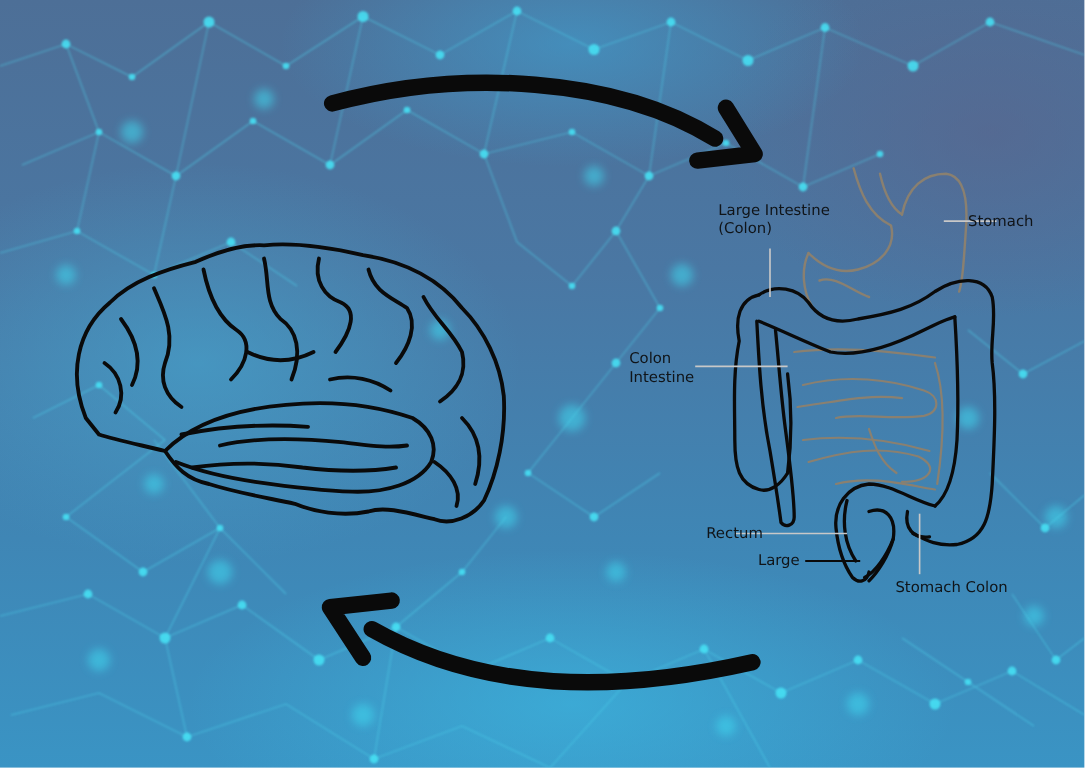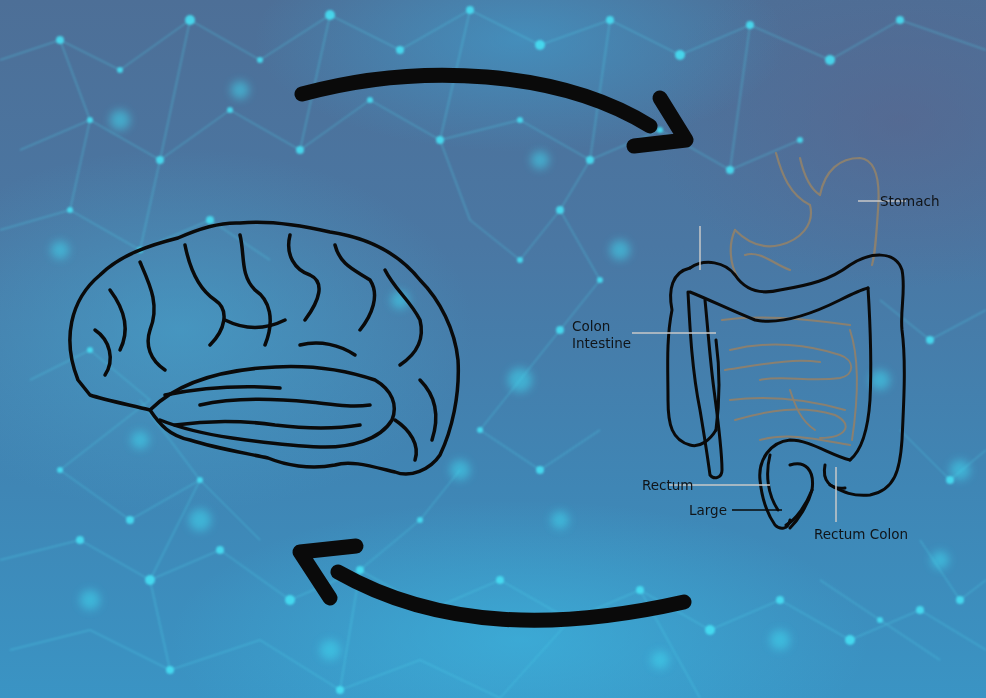--- a/index.html
+++ b/index.html
@@ -208,22 +208,26 @@
     <g stroke="#c8c8c8" stroke-width="1.5">
       <line x1="700" y1="226" x2="700" y2="270"></line>
       <line x1="858" y1="201" x2="906" y2="201"></line>
       <line x1="632" y1="333" x2="716" y2="333"></line>
       <line x1="668" y1="485" x2="770" y2="485"></line>
       <line x1="836" y1="467" x2="836" y2="522"></line>
     </g>
     <line x1="732" y1="510" x2="782" y2="510" stroke="#0a0a0a" stroke-width="1.6"></line>
   </svg>
 
+  <div class="label" style="left:653px; top:183px;">
+    <div>Large Intestine</div>
+    <div>(Colon)</div>
+  </div>
   <div class="label" style="left:880px; top:193px;">Stomach</div>
   <div class="label" style="left:572px; top:318px;">
     <div>Colon</div>
     <div>Intestine</div>
   </div>
   <div class="label" style="left:608px; top:477px;margin-left:34px;">Rectum</div>
   <div class="label" style="left:689px; top:502px;">Large</div>
-  <div class="label" style="left:814px; top:526px;">Rectum Colon</div>
+  <div class="label" style="left:814px; top:526px;">Stomach Colon</div>
 
 </div>
 
 </body></html>

